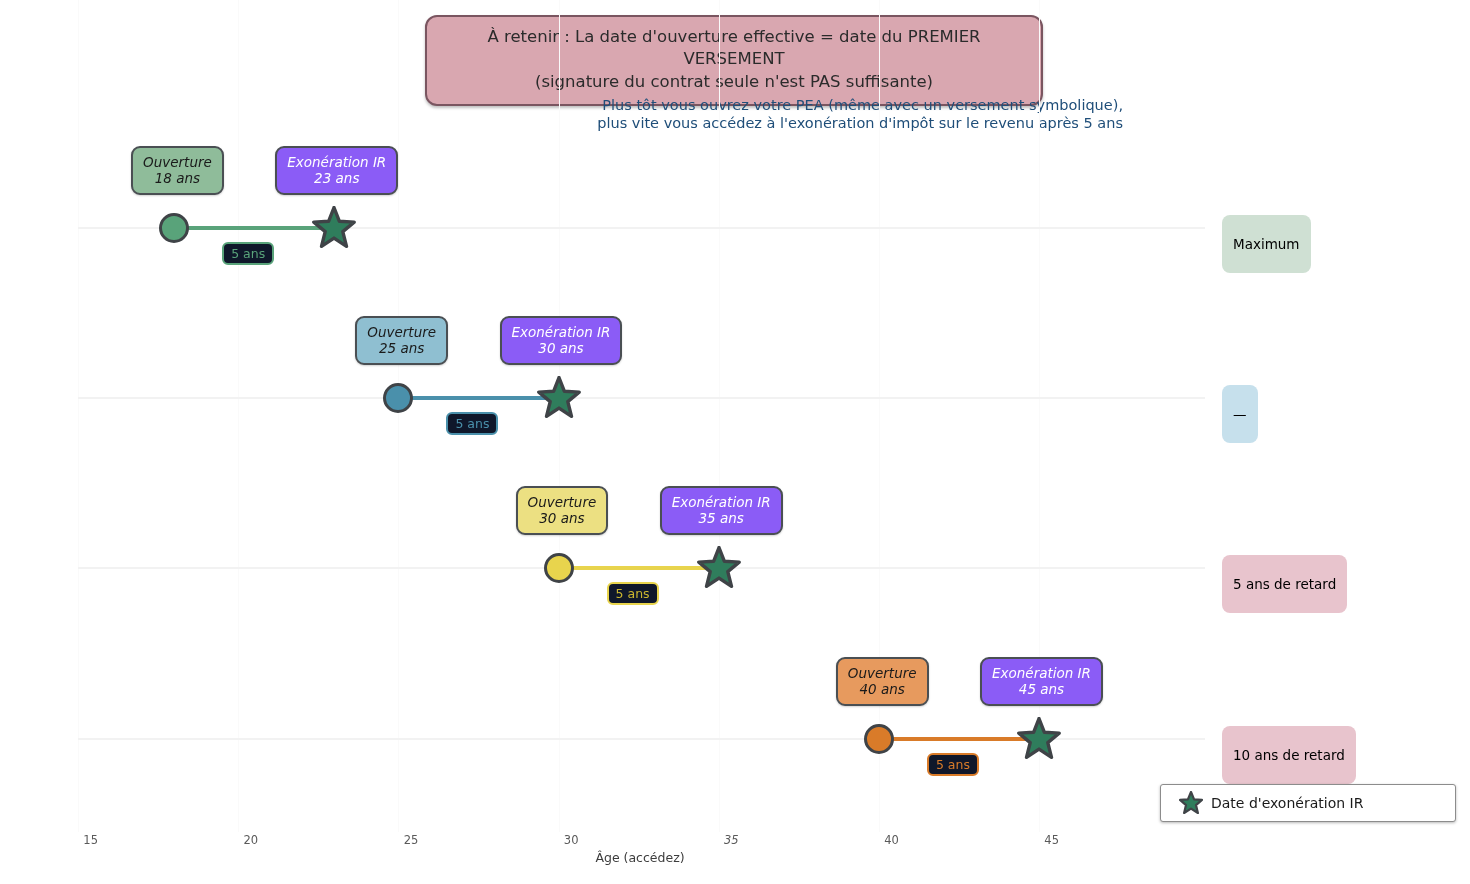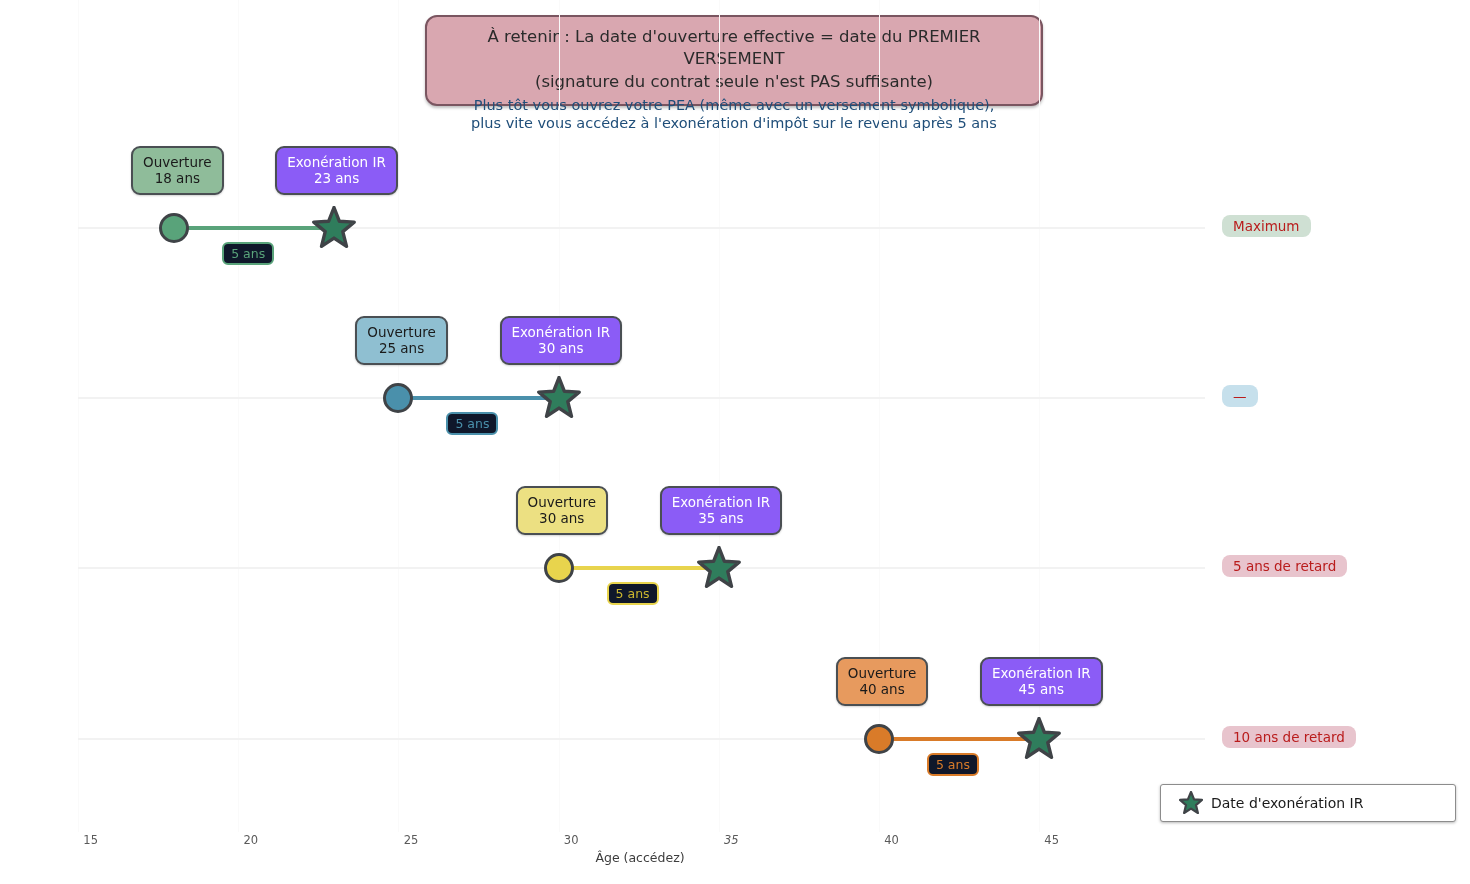--- a/index.html
+++ b/index.html
@@ -15,21 +15,21 @@
     position:absolute;left:425px;top:15px;width:618px;
     box-sizing:border-box;
     background:#d9a7b0;border:2px solid #7a5560;border-radius:12px;
     padding:9px 14px 11px 14px;
     text-align:center;color:#2b2b2b;font-size:16.5px;line-height:1.35;
     box-shadow:0 2px 3px rgba(0,0,0,.25);
   }
   .banner-line{display:block;}
   .subtitle{
     position:absolute;left:345px;top:96px;width:778px;
-    text-align:center;color:#1f4e79;font-size:14.5px;line-height:1.25;
+    text-align:right;color:#1f4e79;font-size:14.5px;line-height:1.25;
   }
   .subtitle span{display:block;}
 
   
   .vgrid{position:absolute;top:0;width:1px;height:832px;background:#fafafa;}
   .hgrid{position:absolute;left:78px;width:1127px;height:2px;background:#f2f2f2;}
 
   
   .xtick{
     position:absolute;top:833px;width:40px;margin-left:-20px;
@@ -54,37 +54,38 @@
   .star{position:absolute;margin-left:-22px;margin-top:-22px;width:44px;height:44px;}
 
   
   .box{
     position:absolute;box-sizing:border-box;
     border:2px solid #4a4f53;border-radius:9px;
     text-align:center;font-size:13.5px;line-height:1.22;
     padding:6px 10px;
     box-shadow:0 1px 2px rgba(0,0,0,.18);
     white-space:nowrap;
+    font-style:italic;
   }
   .box b{font-weight:normal;display:block;}
   .box-open{color:#1a1a1a;}
   .box-exo{background:#8b5cf6;color:#ffffff;}
 
   .dur{
     position:absolute;box-sizing:border-box;
     background:#0f172a;border:2px solid;border-radius:6px;
     font-size:12.5px;padding:2px 7px;white-space:nowrap;
     margin-left:-32px;
   }
 
   
   .badge{
     position:absolute;box-sizing:border-box;
-    border-radius:8px;padding:3px 11px;
-    font-size:13.5px;color:#b91c1c;white-space:nowrap;
+    border-radius:8px;padding:21px 11px;
+    font-size:13.5px;color:#000000;white-space:nowrap;
   }
 
   
   .legend{
     position:absolute;left:1160px;top:784px;width:296px;
     box-sizing:border-box;
     background:#ffffff;border:1.5px solid #8c8c8c;border-radius:3px;
     padding:7px 10px 8px 10px;
     box-shadow:0 1px 3px rgba(0,0,0,.28);
   }

